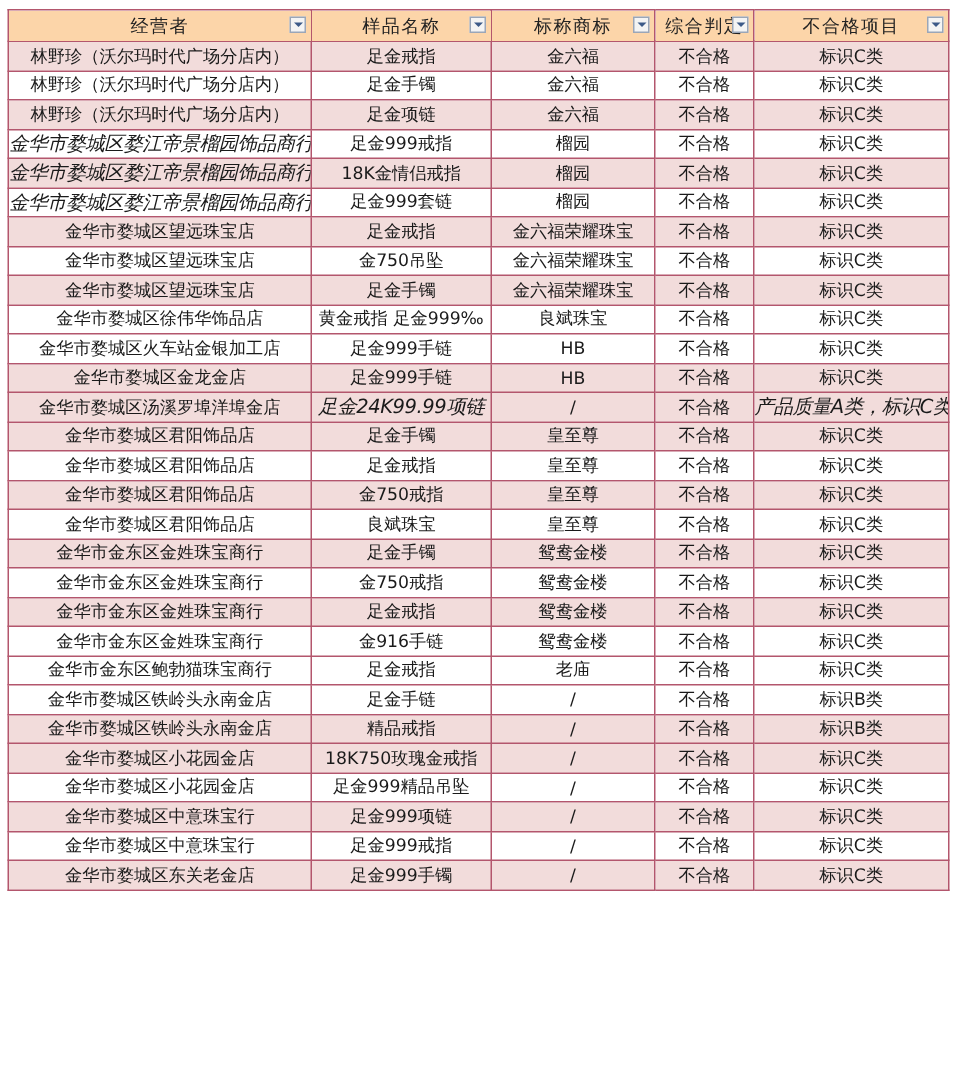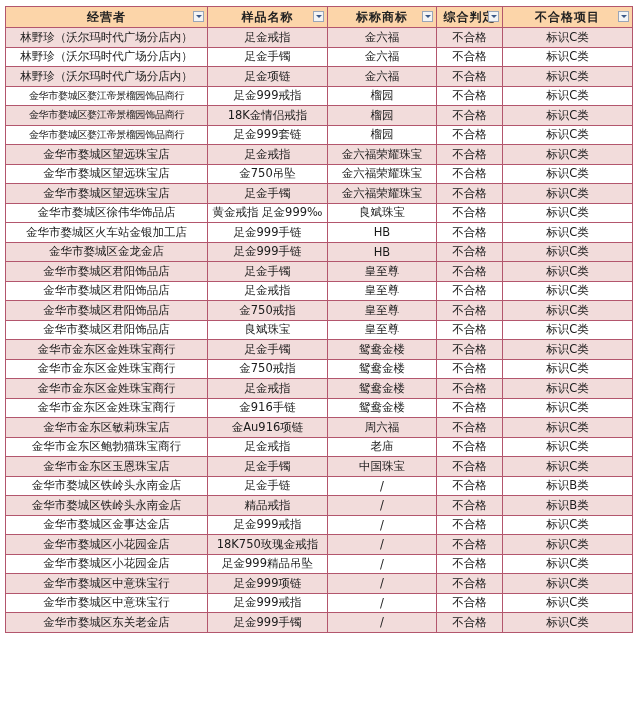--- a/index.html
+++ b/index.html
@@ -2,34 +2,34 @@
 <html><head>
 <meta charset="utf-8">
 <style>
   html, body { margin: 0; padding: 0; background: #ffffff; }
   body { width: 640px; height: 713px; position: relative; overflow: hidden;
          font-family: "DejaVu Sans", "Liberation Sans", sans-serif; }
   .sheet { position: absolute; left: 5px; top: 6px; width: 627px; }
   table { border-collapse: collapse; width: 627px; table-layout: fixed; }
   col.c1 { width: 202px; } col.c2 { width: 120px; } col.c3 { width: 109px; }
   col.c4 { width: 66px; }  col.c5 { width: 130px; }
-  th { background: #fcd5a9; height: 20px; padding: 0; font-weight: bold;
+  th { background: #fcd5a9; height: 20px; padding: 0; font-weight: normal;
        font-family: "DejaVu Serif", "Liberation Serif", serif; font-size: 12px;
        color: #222; border: 1px solid #b3566d; position: relative; letter-spacing: 1px; }
   th .hlabel { display: inline-block; }
   th .filter { position: absolute; right: 3px; top: 4px; width: 11px; height: 11px;
                background: #f4f4f4; border: 1px solid #9aa6b8; box-sizing: border-box; }
   th .filter::after { content: ""; position: absolute; left: 2px; top: 3px;
                border-left: 3px solid transparent; border-right: 3px solid transparent;
                border-top: 3px solid #3d5a88; }
   td { height: 18.5px; padding: 0; text-align: center; font-size: 11.5px; color: #1a1a1a;
        border: 1px solid #b3566d; white-space: nowrap; overflow: hidden; }
   tr.odd td { background: #f2dcdb; }
   tr.even td { background: #ffffff; }
-  td.narrow { font-size: 10px; letter-spacing: -0.3px; }
+  td.narrow { font-size: 13px; letter-spacing: -0.3px; font-style: italic; }
 </style>
 </head>
 <body>
 
 <div class="sheet">
   <table>
     <colgroup>
       <col class="c1">
         <col class="c2">
         <col class="c3">
@@ -139,20 +139,27 @@
           <td>标识C类</td>
         </tr>
         <tr class="odd">
           <td>金华市婺城区金龙金店</td>
           <td>足金999手链</td>
           <td>HB</td>
           <td>不合格</td>
           <td>标识C类</td>
         </tr>
         <tr class="odd">
+          <td>金华市婺城区汤溪罗埠洋埠金店</td>
+          <td class="narrow">足金24K99.99项链</td>
+          <td>/</td>
+          <td>不合格</td>
+          <td class="narrow">产品质量A类，标识C类</td>
+        </tr>
+        <tr class="odd">
           <td>金华市婺城区君阳饰品店</td>
           <td>足金手镯</td>
           <td>皇至尊</td>
           <td>不合格</td>
           <td>标识C类</td>
         </tr>
         <tr class="even">
           <td>金华市婺城区君阳饰品店</td>
           <td>足金戒指</td>
           <td>皇至尊</td>
@@ -194,61 +201,40 @@
           <td>不合格</td>
           <td>标识C类</td>
         </tr>
         <tr class="even">
           <td>金华市金东区金姓珠宝商行</td>
           <td>金916手链</td>
           <td>鸳鸯金楼</td>
           <td>不合格</td>
           <td>标识C类</td>
         </tr>
-        <tr class="odd">
-          <td>金华市金东区敏莉珠宝店</td>
-          <td>金Au916项链</td>
-          <td>周六福</td>
-          <td>不合格</td>
-          <td>标识C类</td>
-        </tr>
         <tr class="even">
           <td>金华市金东区鲍勃猫珠宝商行</td>
           <td>足金戒指</td>
           <td>老庙</td>
-          <td>不合格</td>
-          <td>标识C类</td>
-        </tr>
-        <tr class="odd">
-          <td>金华市金东区玉恩珠宝店</td>
-          <td>足金手镯</td>
-          <td>中国珠宝</td>
           <td>不合格</td>
           <td>标识C类</td>
         </tr>
         <tr class="even">
           <td>金华市婺城区铁岭头永南金店</td>
           <td>足金手链</td>
           <td>/</td>
           <td>不合格</td>
           <td>标识B类</td>
         </tr>
         <tr class="odd">
           <td>金华市婺城区铁岭头永南金店</td>
           <td>精品戒指</td>
           <td>/</td>
           <td>不合格</td>
           <td>标识B类</td>
-        </tr>
-        <tr class="even">
-          <td>金华市婺城区金事达金店</td>
-          <td>足金999戒指</td>
-          <td>/</td>
-          <td>不合格</td>
-          <td>标识C类</td>
         </tr>
         <tr class="odd">
           <td>金华市婺城区小花园金店</td>
           <td>18K750玫瑰金戒指</td>
           <td>/</td>
           <td>不合格</td>
           <td>标识C类</td>
         </tr>
         <tr class="even">
           <td>金华市婺城区小花园金店</td>

